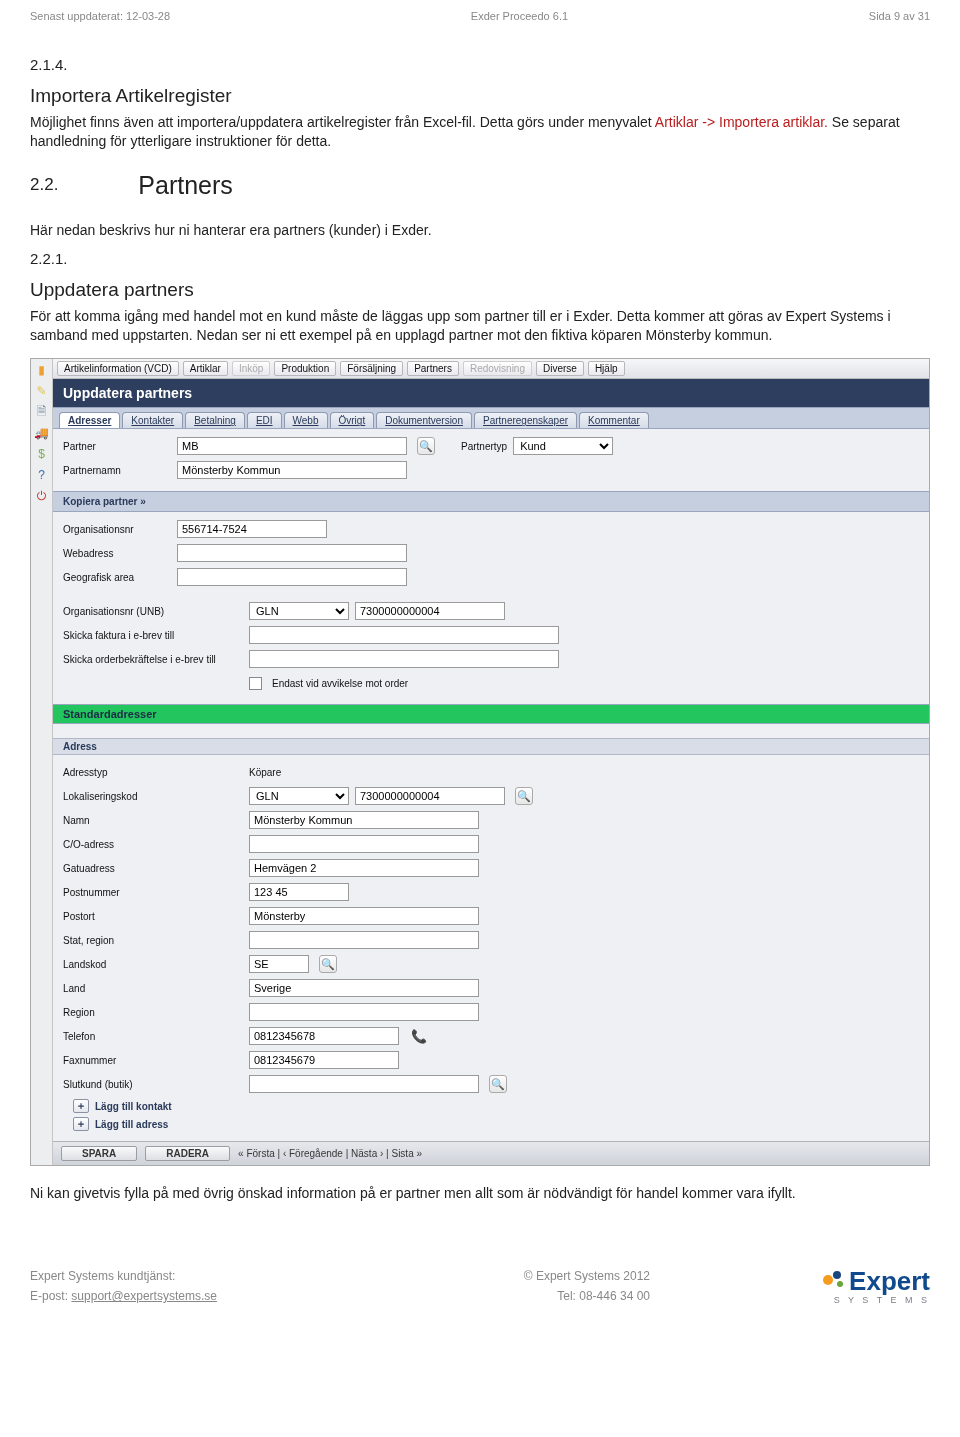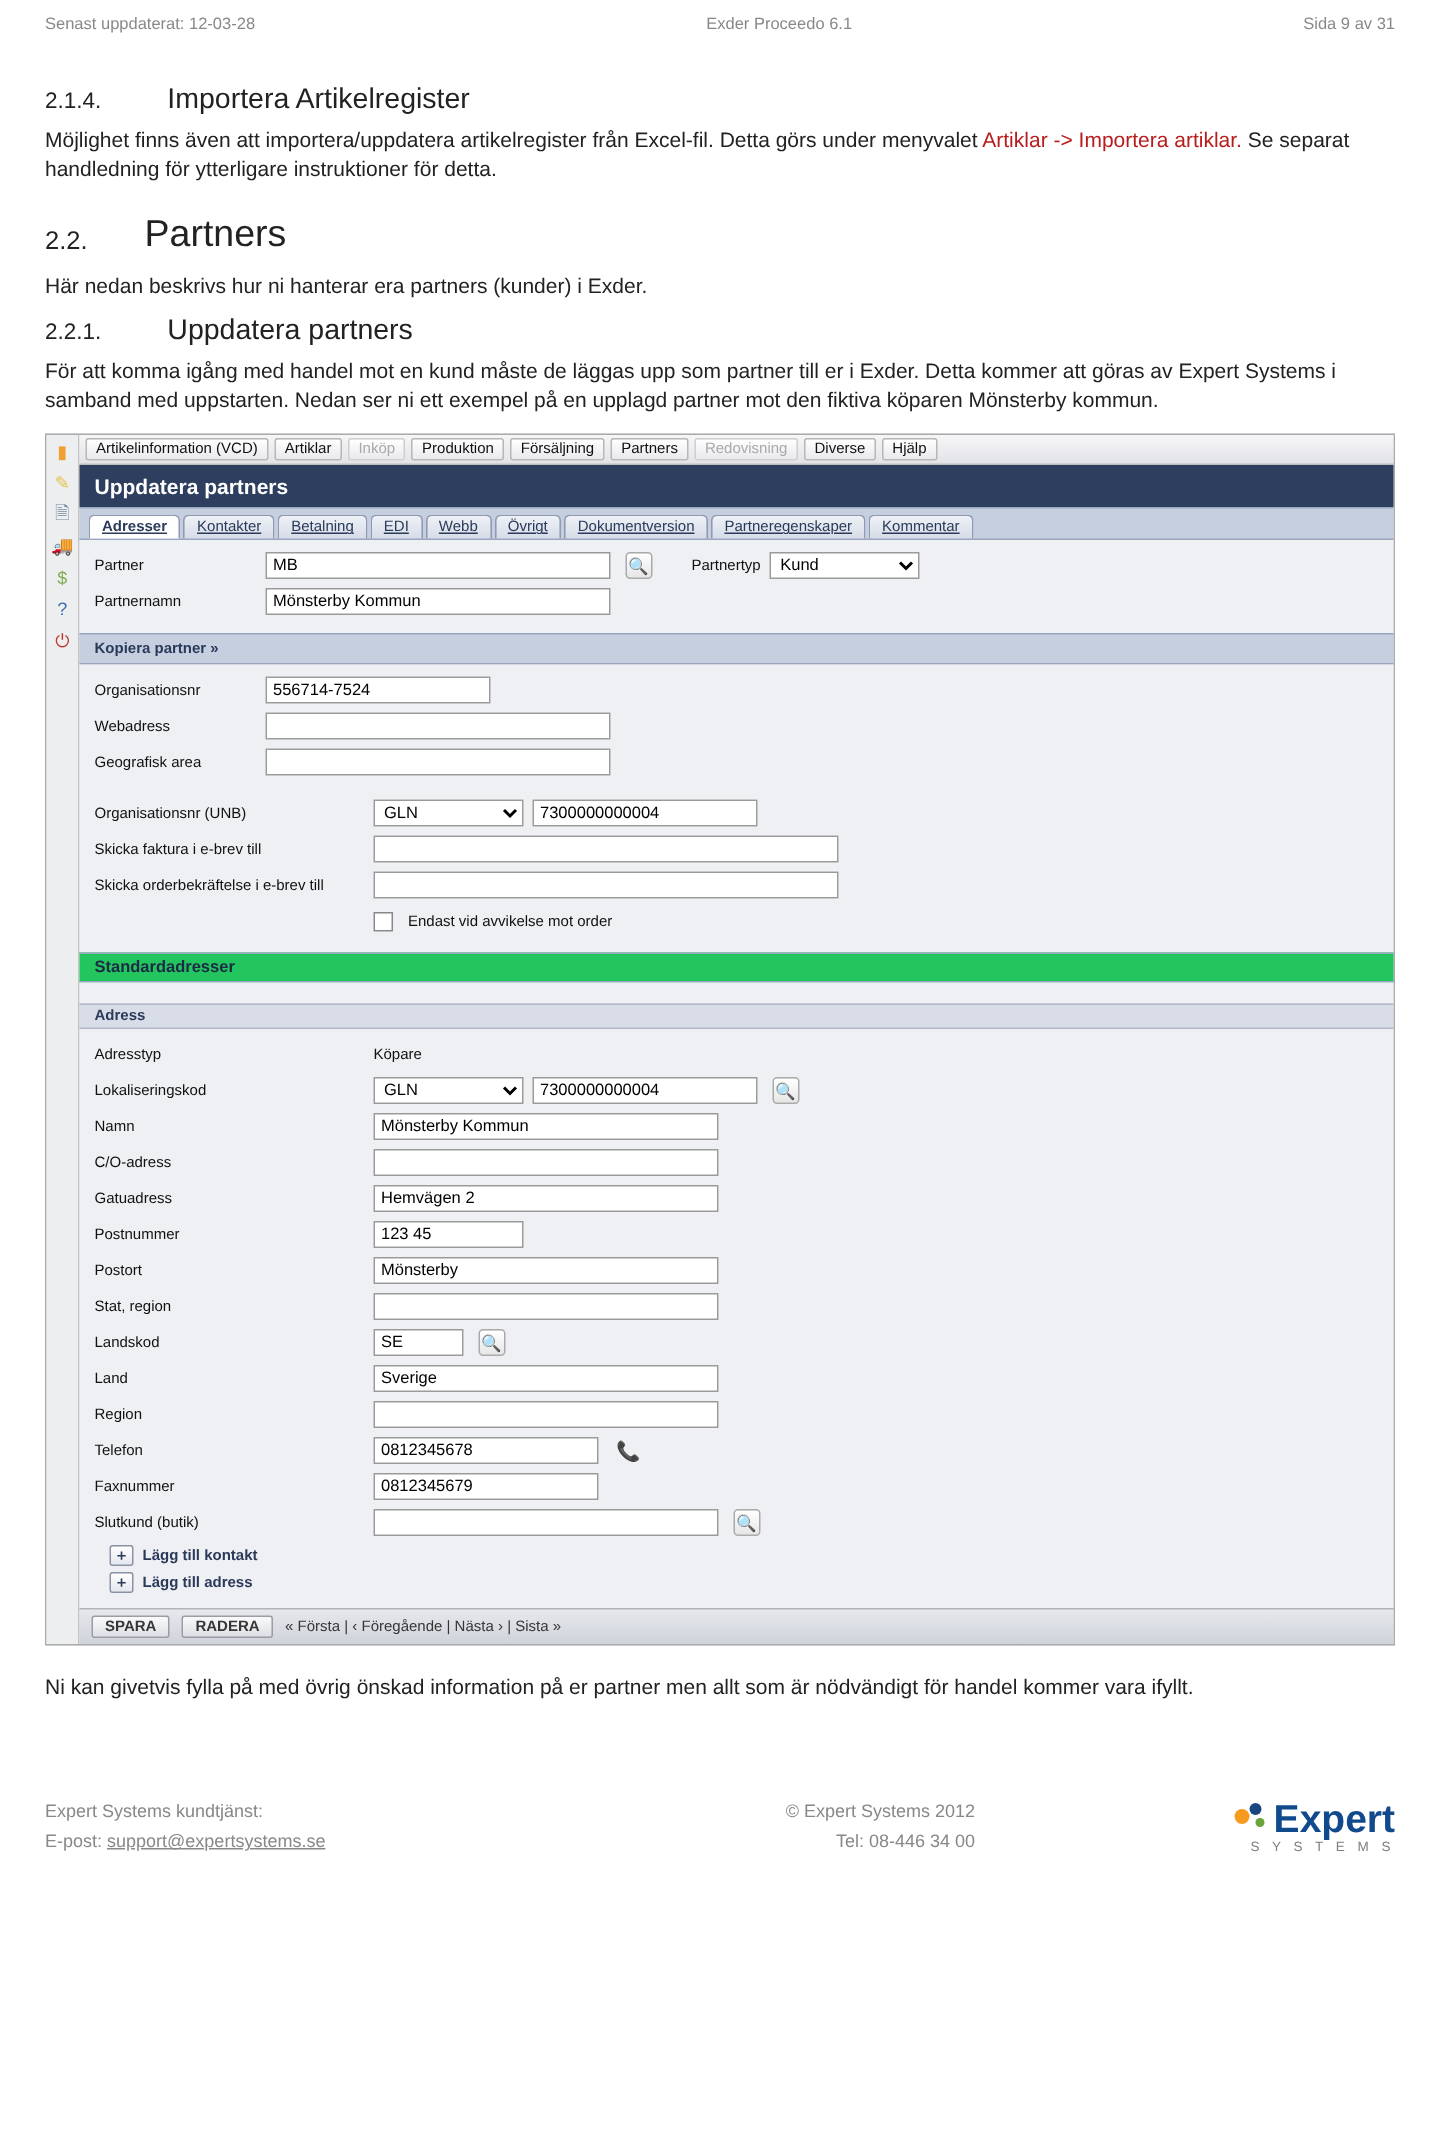--- a/index.html
+++ b/index.html
@@ -13,24 +13,24 @@
     position: relative;
   }
   .page-header {
     display: flex;
     justify-content: space-between;
     padding: 10px 30px 4px 30px;
     font-size: 11px;
     color: #888;
   }
   .doc-body { padding: 30px 30px 0 30px; }
-  .h-row { display: flex; align-items: baseline; gap: 44px; margin-bottom: 6px; }
+  .h-row { display: flex; align-items: baseline; gap: 12px; margin-bottom: 6px; flex-direction: column; }
   .h-num { font-size: 15px; }
   .h-title { font-size: 19px; font-weight: normal; }
-  .h2-row { display: flex; align-items: flex-end; gap: 38px; margin-bottom: 10px; margin-top: 20px; }
+  .h2-row { display: flex; align-items: center; gap: 80px; margin-bottom: 21px; margin-top: 20px; }
   .h2-num { font-size: 17px; }
   .h2-title { font-size: 25px; font-weight: normal; }
   p { margin-bottom: 10px; line-height: 1.35; font-size: 14px; }
   .menu-path { color: #b91c1c; }
 
   
   .shot {
     margin-top: 14px;
     width: 100%;
     border: 1px solid #aaa;
@@ -170,21 +170,21 @@
   }
   .shot-footer {
     background: linear-gradient(#e6e8ec,#cfd3da);
     border-top:1px solid #b0b3ba;
     padding: 4px 8px;
     display:flex;align-items:center;gap:8px;font-size:10px;color:#363636;
   }
   .shot-footer .fbtn {
     border:1px solid #9a9da4;border-radius:2px;
     background:linear-gradient(#fafafb,#dddfe4);
-    padding:1px 8px;font-weight:bold;
+    padding:1px 20px;font-weight:bold;
   }
   .phone-icon { font-size:13px;color:#333;margin-left:6px;}
   .footer {
     position: relative;
     padding: 50px 30px 20px 30px;
     font-size: 12px;
     color: #999;
   }
   .footer-row {
     display:flex;justify-content:space-between;margin-top:6px;

